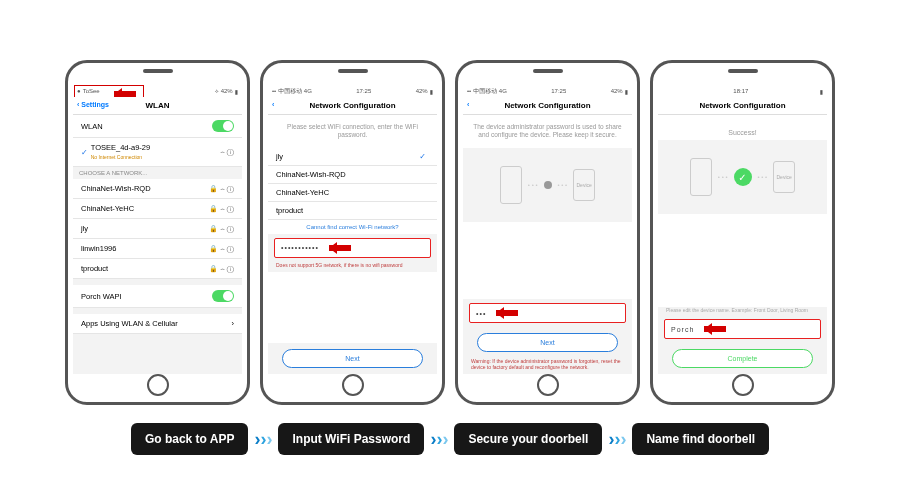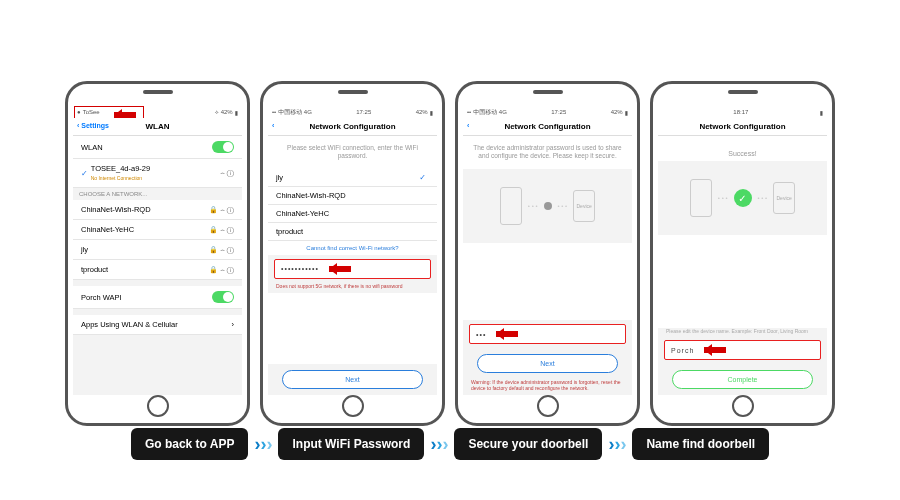--- a/index.html
+++ b/index.html
@@ -1,17 +1,17 @@
 <!DOCTYPE html>
 <html><head>
 <meta charset="utf-8">
 <style>
   * { box-sizing: border-box; margin: 0; padding: 0; }
   body { font-family: -apple-system, Helvetica, Arial, sans-serif; background: #fff; width: 900px; height: 500px; }
-  .stage { display: flex; gap: 10px; justify-content: center; padding: 60px 30px 0; margin-top: 21px; }
+  .stage { display: flex; gap: 10px; justify-content: center; padding: 60px 30px 0; }
   .phone {
     width: 185px; height: 345px; border: 3px solid #555; border-radius: 22px;
     background: #fff; position: relative; padding: 22px 5px 28px; overflow: hidden;
   }
   .phone::before { content:""; position:absolute; top:6px; left:50%; transform:translateX(-50%); width:30px; height:4px; border-radius:2px; background:#555; }
   .phone::after { content:""; position:absolute; bottom:6px; left:50%; transform:translateX(-50%); width:18px; height:18px; border:2px solid #555; border-radius:50%; }
   .screen { width: 100%; height: 100%; background:#f3f3f3; font-size: 7px; overflow: hidden; display:flex; flex-direction:column; }
   .statusbar { display:flex; justify-content:space-between; align-items:center; padding:2px 4px; background:#fff; font-size:6px; color:#555; height:12px; }
   .sb-left, .sb-right { display:flex; gap:2px; align-items:center; }
   .titlebar { background:#fff; text-align:center; padding:4px 0; font-weight:bold; font-size:8px; border-bottom:1px solid #ddd; position:relative; }
@@ -40,21 +40,21 @@
   .dot.green { width:18px; height:18px; background:#4cd964; display:flex; align-items:center; justify-content:center; color:#fff; font-size:10px; }
   .dots-line { color:#ccc; font-size:6px; }
   .success { text-align:center; color:#999; padding:14px 0 4px; font-size:7px; background:#fff; }
   .hint { font-size:5px; color:#aaa; padding:0 8px 2px; }
 
   .red-arrow { width:32px; height:10px; display:inline-block; position:relative; }
   .red-arrow::before { content:""; position:absolute; left:6px; top:2px; width:22px; height:6px; background:#d30000; }
   .red-arrow::after { content:""; position:absolute; left:0; top:-1px; border:6px solid transparent; border-right:8px solid #d30000; }
   .red-box-top { position:absolute; top:22px; left:6px; width:70px; height:13px; border:1.5px solid #d30000; pointer-events:none; }
 
-  .caption-row { display:flex; justify-content:center; align-items:center; gap:6px; margin-top:2px; }
+  .caption-row { display:flex; justify-content:center; align-items:center; gap:6px; margin-top:18px; }
   .caption { background:#171717; color:#fff; font-weight:bold; font-size:12px; padding:9px 14px; border-radius:6px; white-space:nowrap; }
   .chevs { display:flex; font-size:18px; font-weight:bold; }
   .chevs span:nth-child(1){ color:#0a7dc7; }
   .chevs span:nth-child(2){ color:#2da3df; }
   .chevs span:nth-child(3){ color:#7ac7ee; }
   .filler { flex:1; background:#fff; }
 </style>
 </head>
 <body>
 
@@ -95,20 +95,24 @@
         </div>
       <div class="row">
           <span class="label">ChinaNet-YeHC</span>
           <span class="wifi-ico">🔒 ⌢ ⓘ</span>
         </div>
       <div class="row">
           <span class="label">jly</span>
           <span class="wifi-ico">🔒 ⌢ ⓘ</span>
         </div>
       <div class="row">
+          <span class="label">linwin1996</span>
+          <span class="wifi-ico">🔒 ⌢ ⓘ</span>
+        </div>
+      <div class="row">
           <span class="label">tproduct</span>
           <span class="wifi-ico">🔒 ⌢ ⓘ</span>
         </div>
       <div class="section-lbl"> </div>
       <div class="row">
           <span class="label">Porch WAPI</span>
           <span class="toggle"></span>
         </div>
       <div class="section-lbl"> </div>
       <div class="row">

